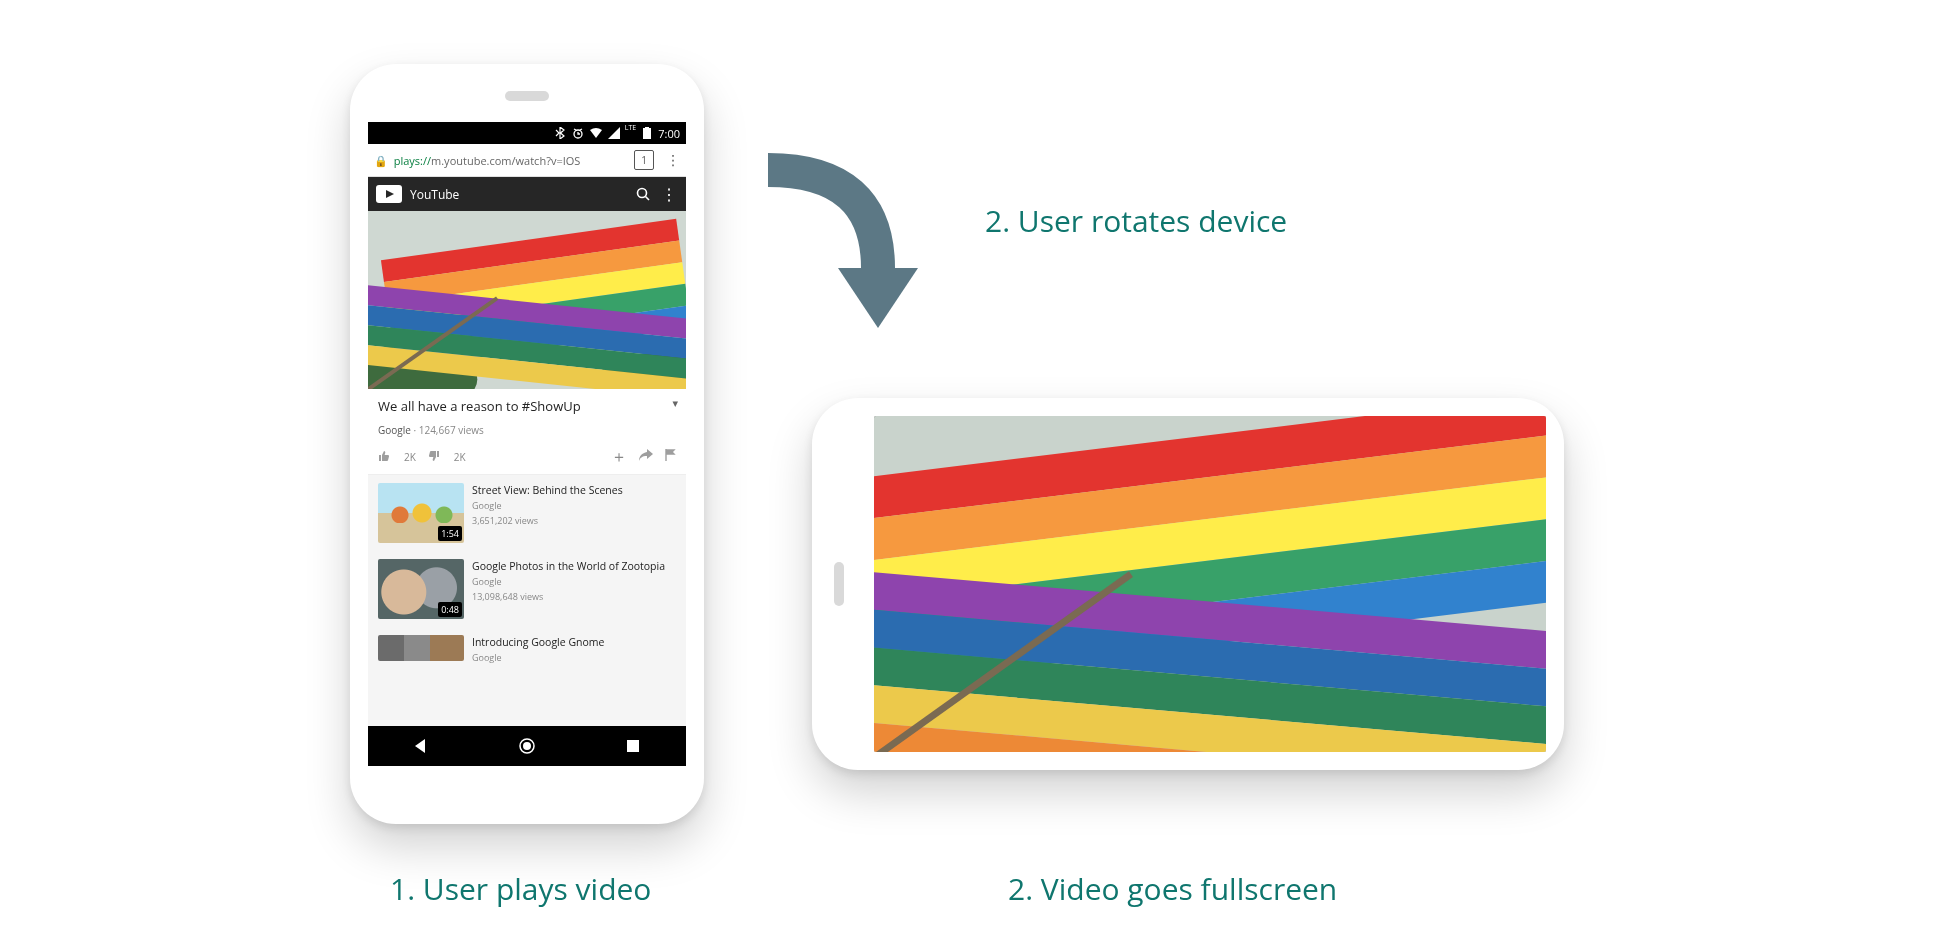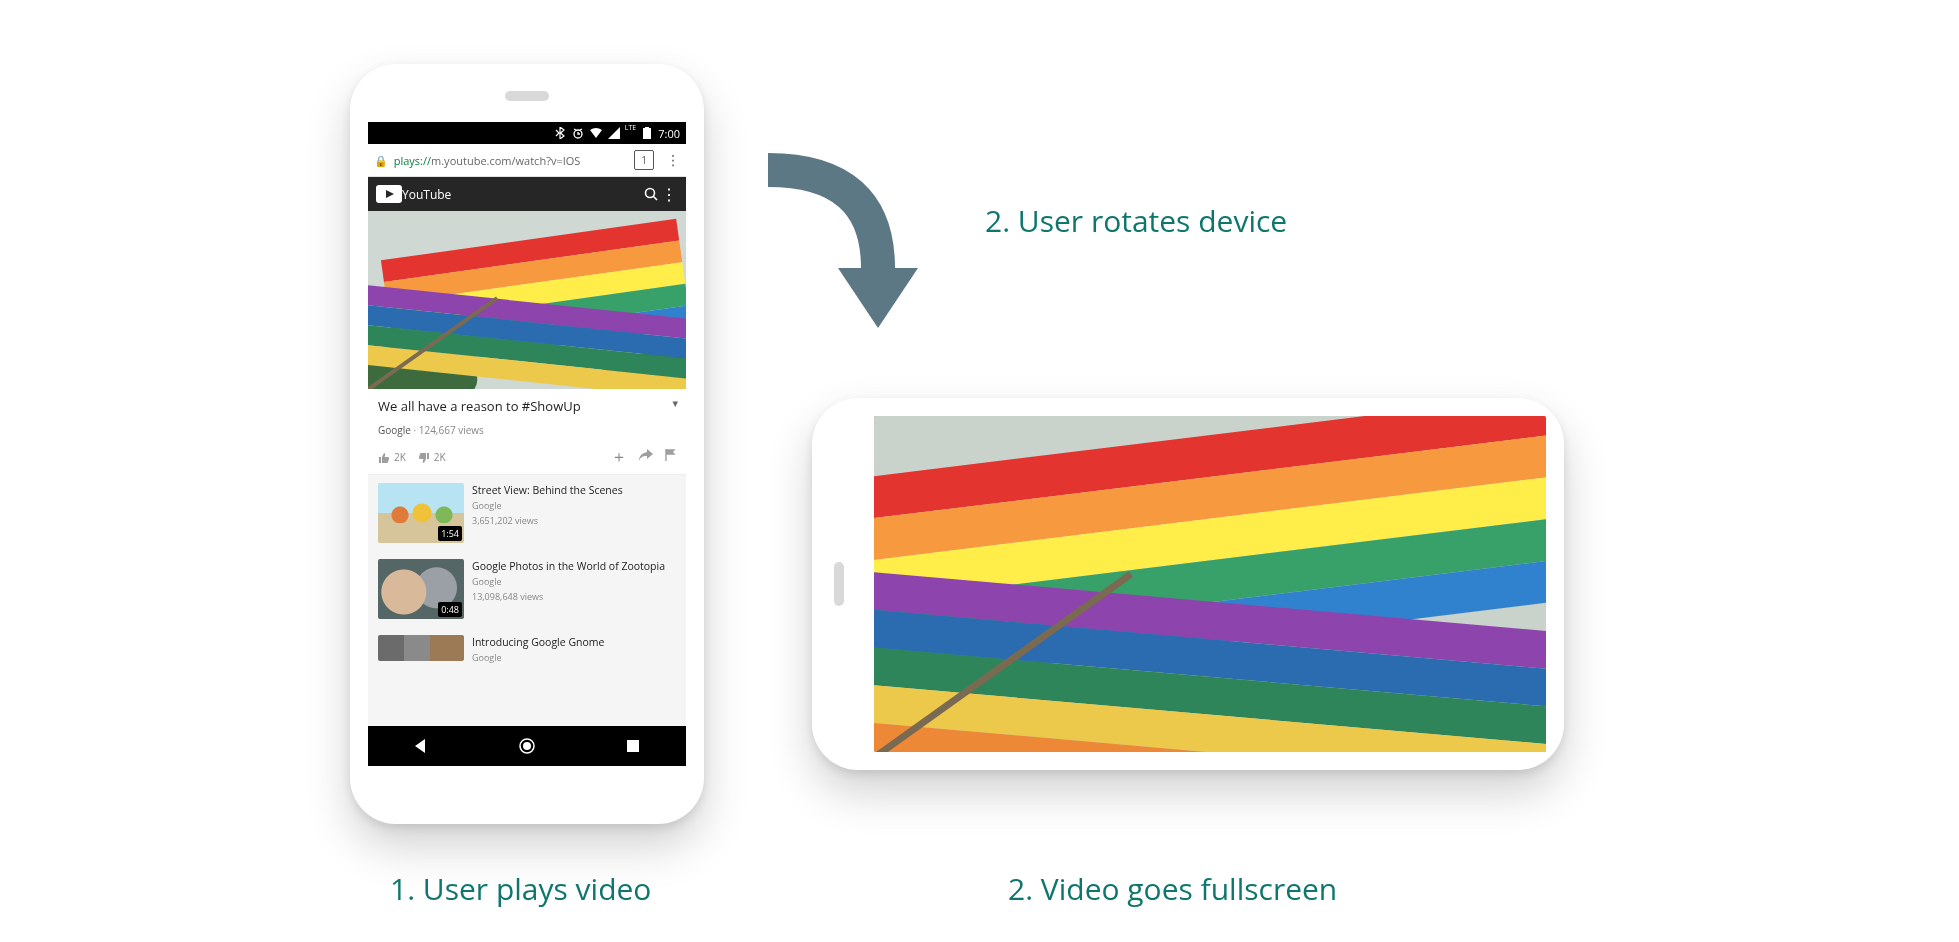--- a/index.html
+++ b/index.html
@@ -16,36 +16,36 @@
   .statusbar{height:22px;background:#000;display:flex;align-items:center;justify-content:flex-end;gap:4px;padding:0 6px;color:#fff;font-size:11px}
   .statusbar .ico{width:14px;height:14px;display:inline-flex;align-items:center;justify-content:center}
   
   .urlbar{height:32px;background:#fff;border-bottom:1px solid #e0e0e0;display:flex;align-items:center;font-size:11px;color:#666}
   .urlbar .lock{color:#0b8043;margin:0 6px;font-weight:bold}
   .urlbar .proto{color:#0b8043}
   .urlbar .addr{flex:1;white-space:nowrap;overflow:hidden}
   .urlbar .tabs{width:18px;height:18px;border:1.5px solid #555;border-radius:2px;display:flex;align-items:center;justify-content:center;margin:0 6px;font-size:10px;color:#555}
   .urlbar .menu{padding:0 6px;color:#555;font-size:14px;line-height:1}
   
-  .ythdr{height:34px;background:#262626;color:#fff;display:flex;align-items:center;padding:0 8px;}
+  .ythdr{height:34px;background:#262626;color:#fff;display:flex;align-items:center;padding:0 8px;gap:8px}
   .ytlogo{width:26px;height:18px;background:#fff;border-radius:3px;display:flex;align-items:center;justify-content:center}
   .ytlogo svg{display:block}
   .ythdr .title{font-size:12px}
   .ythdr .sp{flex:1}
   .ythdr .ico{width:18px;height:18px;display:inline-flex;align-items:center;justify-content:center;color:#fff}
   
   .player{height:178px;position:relative;background:#888}
   
   .info{padding:8px 10px 6px 10px;border-bottom:1px solid #eee;position:relative}
   .vtitle{font-size:13px;color:#222}
   .chline{font-size:10px;color:#888;margin-top:8px}
   .chline .ch{color:#555}
   .actions{display:flex;align-items:center;gap:12px;margin-top:8px;color:#888;font-size:10px}
   .actions .sp{flex:1}
-  .actions .ib{display:inline-flex;align-items:flex-end;gap:4px}
+  .actions .ib{display:inline-flex;align-items:flex-start;gap:14px}
   .expand{position:absolute;right:8px;top:6px;color:#666;font-size:11px}
   
   .reclist{flex:1;background:#f5f5f5}
   .rec{display:flex;gap:8px;padding:8px 10px}
   .thumb{width:86px;height:60px;position:relative;border-radius:2px}
   .dur{position:absolute;right:2px;bottom:2px;background:#000;color:#fff;font-size:9px;padding:1px 3px;border-radius:2px}
   .rec .meta .t{font-size:10.5px;color:#222}
   .rec .meta .s{font-size:9px;color:#888;margin-top:2px}
   
   .navbar{height:40px;background:#000;display:flex;align-items:center;justify-content:space-around;color:#fff}

